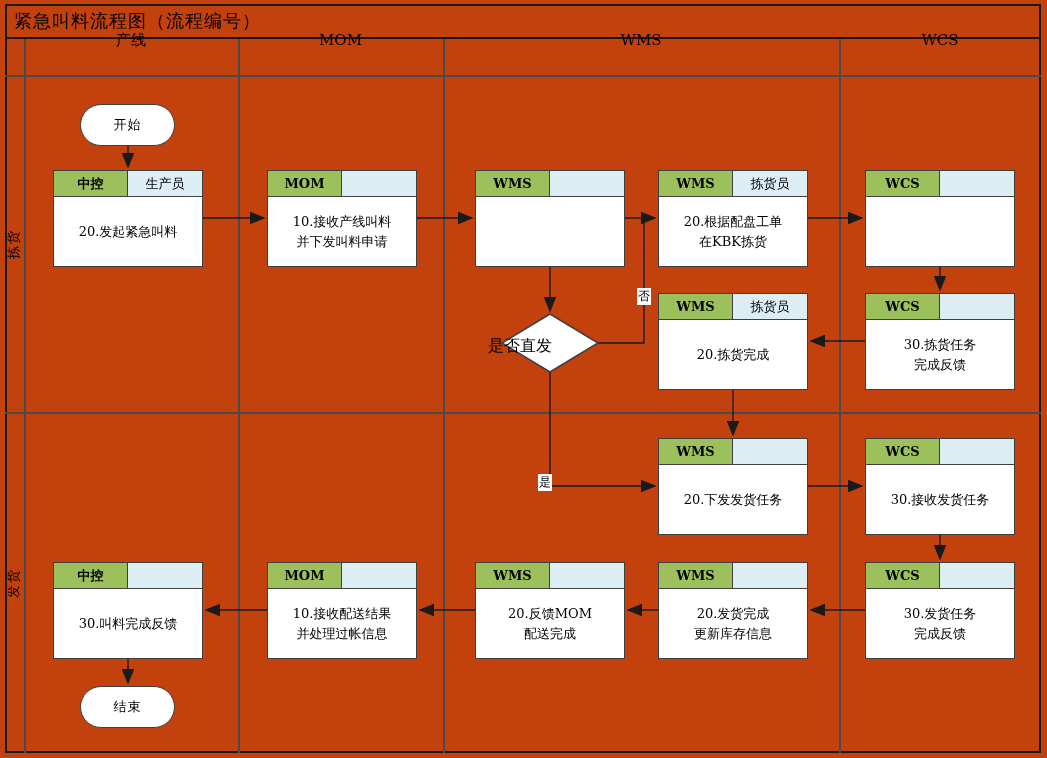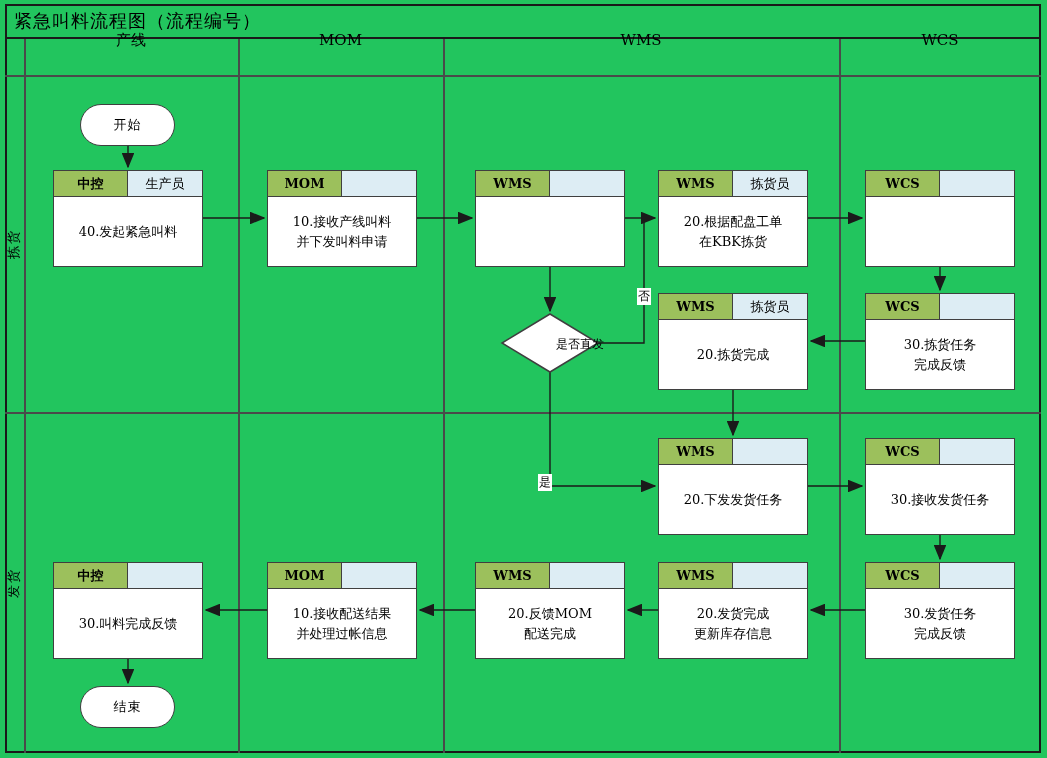--- a/index.html
+++ b/index.html
@@ -1,17 +1,17 @@
 <!DOCTYPE html>
 <html><head>
 <meta charset="utf-8">
 <style>
   html,body{margin:0;padding:0;background:#fff;}
   #canvas{
-    position:relative;width:1047px;height:758px;background:#22c55e;
+    position:relative;width:1047px;height:758px;background:#c2410c;
     font-family:"DejaVu Serif","Liberation Serif",serif;color:#000;overflow:hidden;
   }
   .frame{position:absolute;left:5px;top:4px;width:1036px;height:749px;border:2px solid #1a1a1a;box-sizing:border-box;}
   .title{position:absolute;left:14px;top:9px;font-size:18px;letter-spacing:1px;}
   .title-line{position:absolute;left:5px;top:37px;width:1036px;height:2px;background:#1a1a1a;}
   .hline{position:absolute;left:5px;width:1036px;height:1.5px;background:#4a4a4a;}
   .vline{position:absolute;top:39px;height:714px;width:1.5px;background:#4a4a4a;}
   .colhdr{position:absolute;top:22px;height:36px;display:flex;align-items:center;justify-content:center;font-size:15px;}
   .lanelabel{position:absolute;width:20px;display:flex;align-items:center;justify-content:center;}
   .lanelabel span{transform:rotate(-90deg);white-space:nowrap;font-size:13px;letter-spacing:2px;}
@@ -20,21 +20,21 @@
   .hdr{display:flex;flex:0 0 25px;border-bottom:1.5px solid #3f3f3f;}
   .cell{display:flex;align-items:center;justify-content:center;font-size:13px;box-sizing:border-box;}
   .sys{width:50%;background:var(--green,#9cc05c);border-right:1.5px solid #3f3f3f;font-weight:bold;}
   .role{width:50%;background:var(--blue,#ddedf4);}
   .body{flex:1;display:flex;align-items:center;justify-content:center;text-align:center;
         font-size:13px;line-height:1.5;white-space:pre-line;padding:2px;}
   .terminator{position:absolute;width:95px;height:42px;background:#fff;border:1.5px solid #3f3f3f;
         border-radius:999px;box-sizing:border-box;display:flex;align-items:center;justify-content:center;
         font-size:13px;z-index:2;letter-spacing:1px;}
   .edgelabel{position:absolute;font-size:12px;background:#fff;padding:0 1px;z-index:4;}
-  .decision-text{position:absolute;left:508px;top:336px;width:96px;text-align:right;font-size:12px;z-index:4;}
+  .decision-text{position:absolute;left:472px;top:336px;width:96px;text-align:center;font-size:16px;z-index:4;}
   #wires{position:absolute;left:0;top:0;z-index:3;pointer-events:none;}
 </style>
 </head>
 <body>
 
 <div id="canvas" style="--green: #9cc05c; --blue: #ddedf4;">
 
   <div class="frame"></div>
   <div class="title">紧急叫料流程图（流程编号）</div>
   <div class="title-line"></div>
@@ -59,21 +59,21 @@
     </div>
 
   <div class="terminator" style="left:80px;top:104px">开始</div>
   <div class="terminator" style="left:80px;top:686px">结束</div>
 
   <div class="node" style="left:53px;top:170px">
     <div class="hdr">
         <div class="cell sys">中控</div>
         <div class="cell role">生产员</div>
       </div>
-    <div class="body">40.发起紧急叫料</div>
+    <div class="body">20.发起紧急叫料</div>
   </div>
   <div class="node" style="left:267px;top:170px">
     <div class="hdr">
         <div class="cell sys">MOM</div>
         <div class="cell role"></div>
       </div>
     <div class="body">10.接收产线叫料
 并下发叫料申请</div>
   </div>
   <div class="node" style="left:475px;top:170px">

